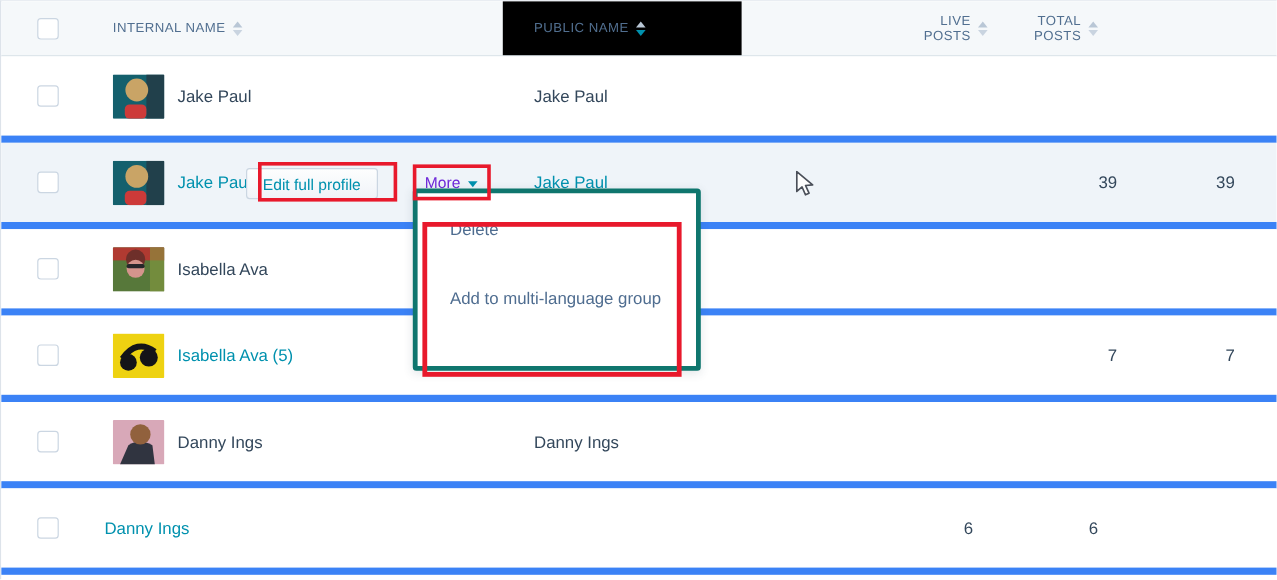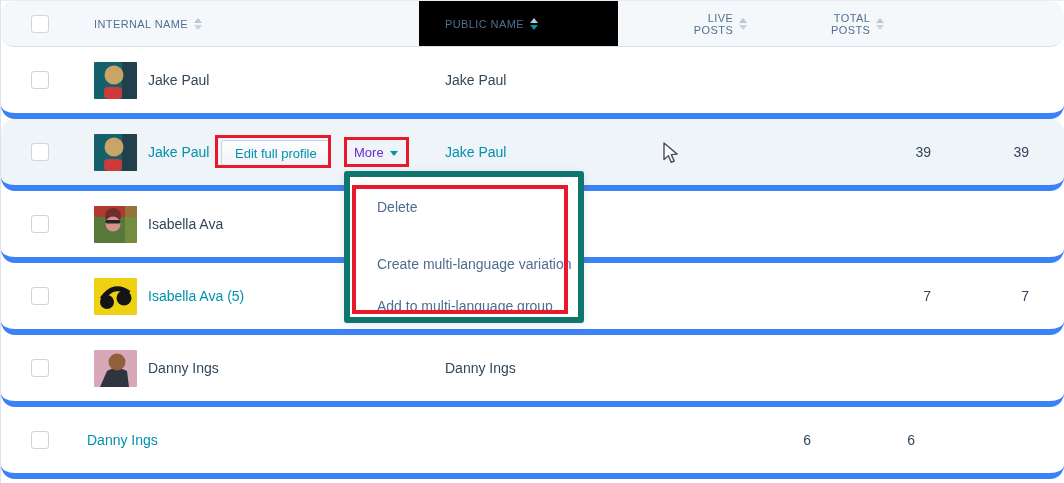--- a/index.html
+++ b/index.html
@@ -14,39 +14,38 @@
     background:#fff;
     border-left:1px solid #dde3ea;
     border-top:1px solid #e9edf2;
     overflow:hidden;
   }
   
   .thead, .tr {
     display:grid;
     grid-template-columns:60px 358px 199px 213px 120px 114px;
     align-items:stretch;
-    border-radius:14px;
   }
   .thead {
     height:46px;
     background:#f5f8fa;
     border-bottom:1px solid #d9e1e8;
   }
   .th {
     display:flex; align-items:center;
     font-size:11px; letter-spacing:.4px;
     color:#516f90;
     user-select:none;
   }
   .th-check { padding-left:30px; }
   .th-internal { padding-left:33px; }
   .th-public { padding-left:26px; background:#000000; }
   .th-email { padding-left:23px; }
-  .th-num { justify-content:center; padding-right:8px; }
-  .th-num2 { justify-content:flex-start; padding-right:36px; }
+  .th-num { justify-content:flex-end; padding-right:8px; }
+  .th-num2 { justify-content:flex-end; padding-right:36px; }
   .two-line { text-align:right; line-height:12px; }
   .sort-arrows { display:inline-flex; flex-direction:column; margin-left:6px; }
   .arr-up {
     width:0;height:0;
     border-left:4px solid transparent;border-right:4px solid transparent;
     border-bottom:5px solid #b9c7d6; margin-bottom:2px;
   }
   .arr-down {
     width:0;height:0;
     border-left:4px solid transparent;border-right:4px solid transparent;
@@ -71,43 +70,43 @@
   .avatar { width:43px; height:37px; border-radius:1px; flex:0 0 auto; display:block; }
   .name { margin-left:11px; white-space:nowrap; }
   .link { color:#0091ae; font-weight:500; cursor:pointer; }
   .checkbox {
     width:18px; height:18px;
     border:1.5px solid #cbd6e2; border-radius:3px;
     background:#fff; display:inline-block;
   }
   
   .edit-btn {
-    position:absolute; left:220px; top:21px; height:26px;
+    position:absolute; left:204px; top:21px; height:26px;
     padding:0 13px;
     background:linear-gradient(#fdfefe,#f0f3f8);
     border:1px solid #cbd6e2; border-radius:3px;
     font-size:13px; color:#0091ae; font-family:inherit;
     display:flex; align-items:center; cursor:pointer;
   }
   .more-btn {
     position:absolute; left:353px; top:26px;
     font-size:13px; color:#6d28d9;
     display:flex; align-items:center; cursor:pointer;
   }
   .caret-down {
     width:0;height:0; margin-left:6px; margin-top:2px;
     border-left:4.5px solid transparent;border-right:4.5px solid transparent;
     border-top:5px solid #0091ae;
   }
   
   .dropdown {
-    position:absolute; left:343px; top:170px;
+    position:absolute; left:343px; top:156px;
     width:240px; height:152px;
     background:#fff;
-    border:6px solid #0f766e; border-radius:3px;
+    border:4px solid #0f766e; border-radius:3px;
     box-shadow:0 2px 8px rgba(45,62,80,.12);
     z-index:5;
   }
   .menu-item {
     height:20px; line-height:20px;
     padding:0 27px;
     font-size:14px; color:#4f6d90;
     cursor:pointer; white-space:nowrap;
   }
   .menu-item.mi-0 { margin-top:20px; margin-bottom:37px; }
@@ -313,21 +312,20 @@
     <div class="td td-num">
         <span>6</span>
       </div>
     <div class="td td-num2">
         <span>6</span>
       </div>
   </div>
 
   <div class="dropdown">
     <div class="menu-item mi-0">Delete</div>
-    <div class="menu-item mi-1">Create multi-language variation</div>
     <div class="menu-item mi-2">Add to multi-language group</div>
   </div>
 
   <div class="anno" id="anno-edit"></div>
   <div class="anno" id="anno-more"></div>
   <div class="anno" id="anno-menu"></div>
 
   <svg id="cursor" width="19" height="22" viewBox="0 0 19 22">
     <path d="M1 1 L1 17.5 L5.4 13.8 L8.2 20.3 L11.2 19 L8.3 12.6 L14.2 12.1 Z" fill="#fdfdfd" stroke="#4a4f59" stroke-width="1.4" stroke-linejoin="round"></path>
   </svg>

